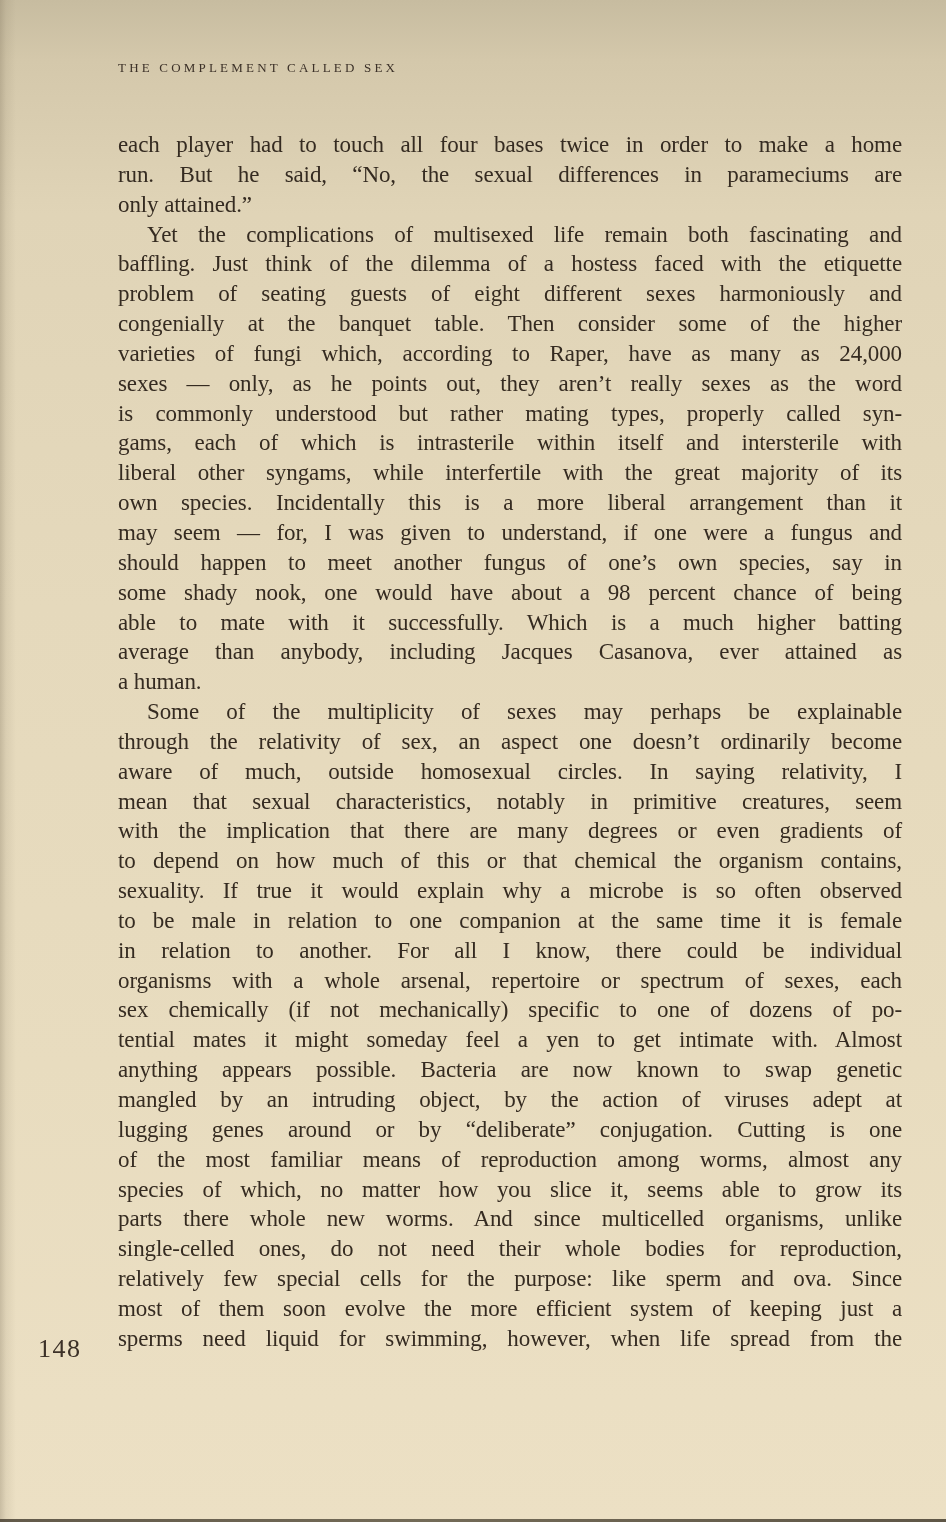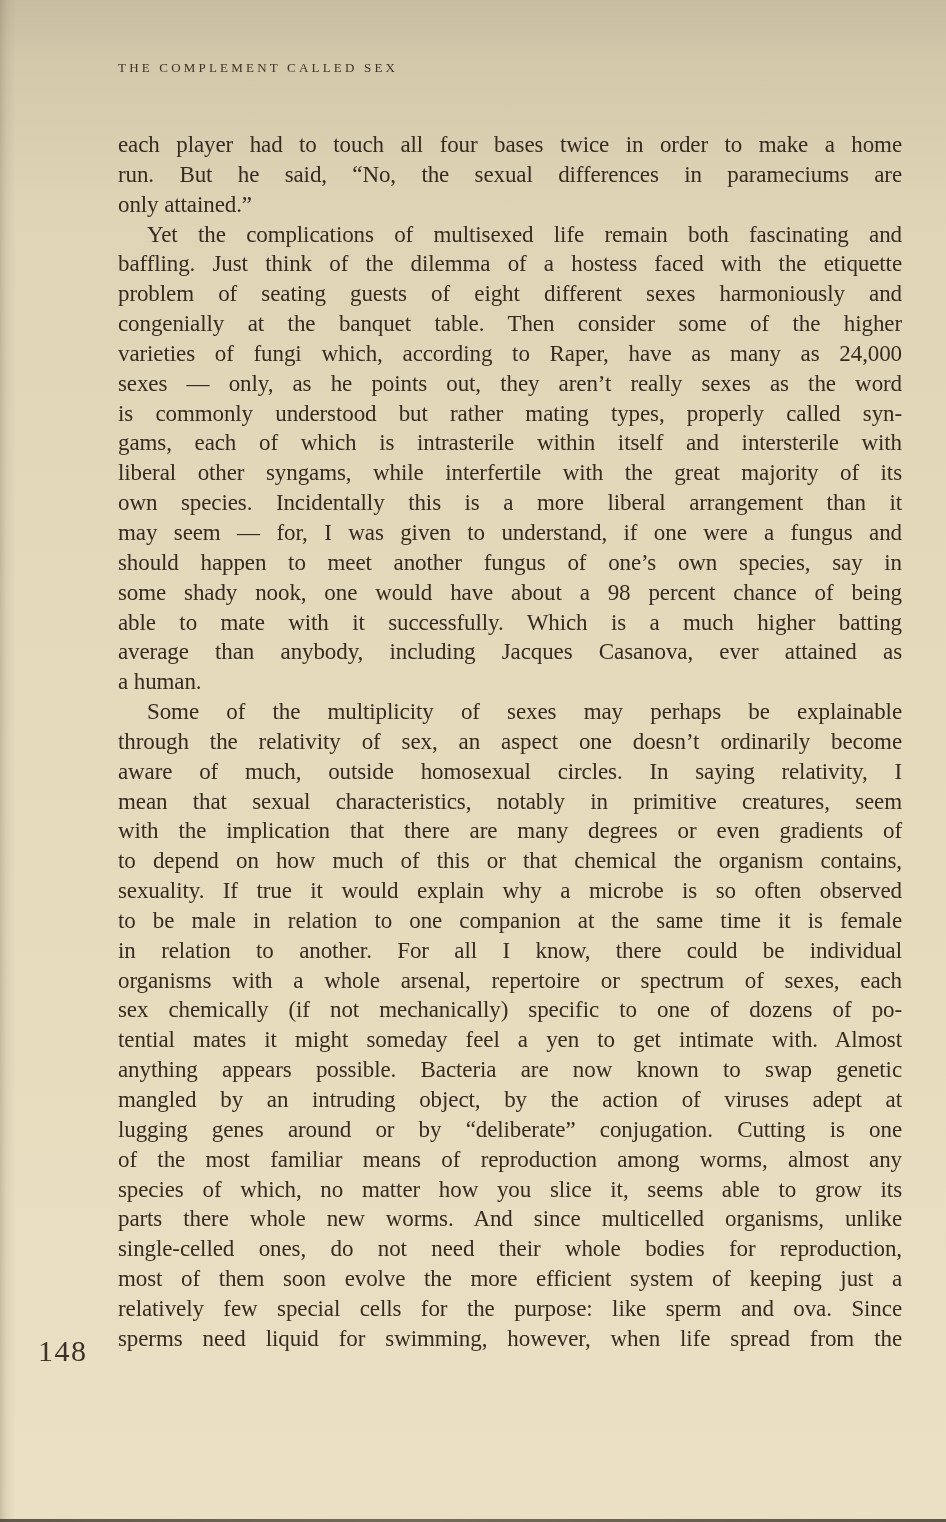--- a/index.html
+++ b/index.html
@@ -56,21 +56,21 @@
   .line.short {
     text-align-last: left;
   }
   .line.indent {
     text-indent: 29px;
   }
   .page-number {
     position: absolute;
     left: 38px;
     top: 1334px;
-    font-size: 30px;
+    font-size: 26px;
     letter-spacing: 1.5px;
     color: #3c3128;
   }
 </style>
 </head>
 <body>
 
 <div class="page">
   <div class="running-header">THE COMPLEMENT CALLED SEX</div>
 
@@ -106,19 +106,19 @@
       <div class="line">organisms with a whole arsenal, repertoire or spectrum of sexes, each</div>
       <div class="line">sex chemically (if not mechanically) specific to one of dozens of po-</div>
       <div class="line">tential mates it might someday feel a yen to get intimate with.  Almost</div>
       <div class="line">anything appears possible.  Bacteria are now known to swap genetic</div>
       <div class="line">mangled by an intruding object, by the action of viruses adept at</div>
       <div class="line">lugging genes around or by “deliberate” conjugation.  Cutting is one</div>
       <div class="line">of the most familiar means of reproduction among worms, almost any</div>
       <div class="line">species of which, no matter how you slice it, seems able to grow its</div>
       <div class="line">parts there whole new worms.  And since multicelled organisms, unlike</div>
       <div class="line">single-celled ones, do not need their whole bodies for reproduction,</div>
+      <div class="line">relatively few special cells for the purpose: like sperm and ova.  Since</div>
       <div class="line">most of them soon evolve the more efficient system of keeping just a</div>
-      <div class="line">relatively few special cells for the purpose: like sperm and ova.  Since</div>
       <div class="line">sperms need liquid for swimming, however, when life spread from the</div>
     </div>
 
   <div class="page-number">148</div>
 </div>
 
 </body></html>

